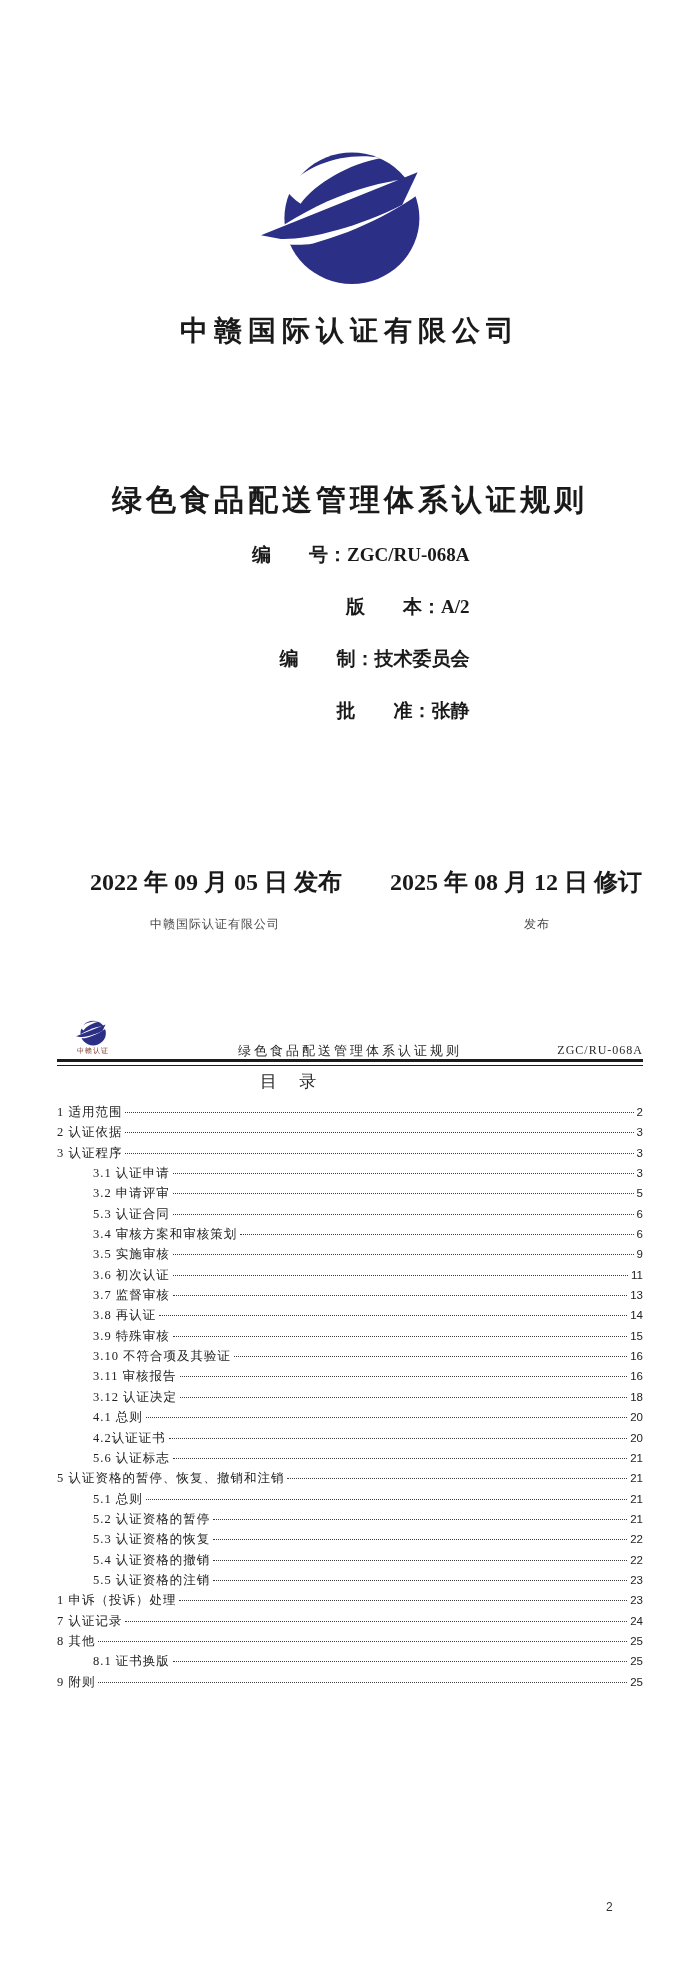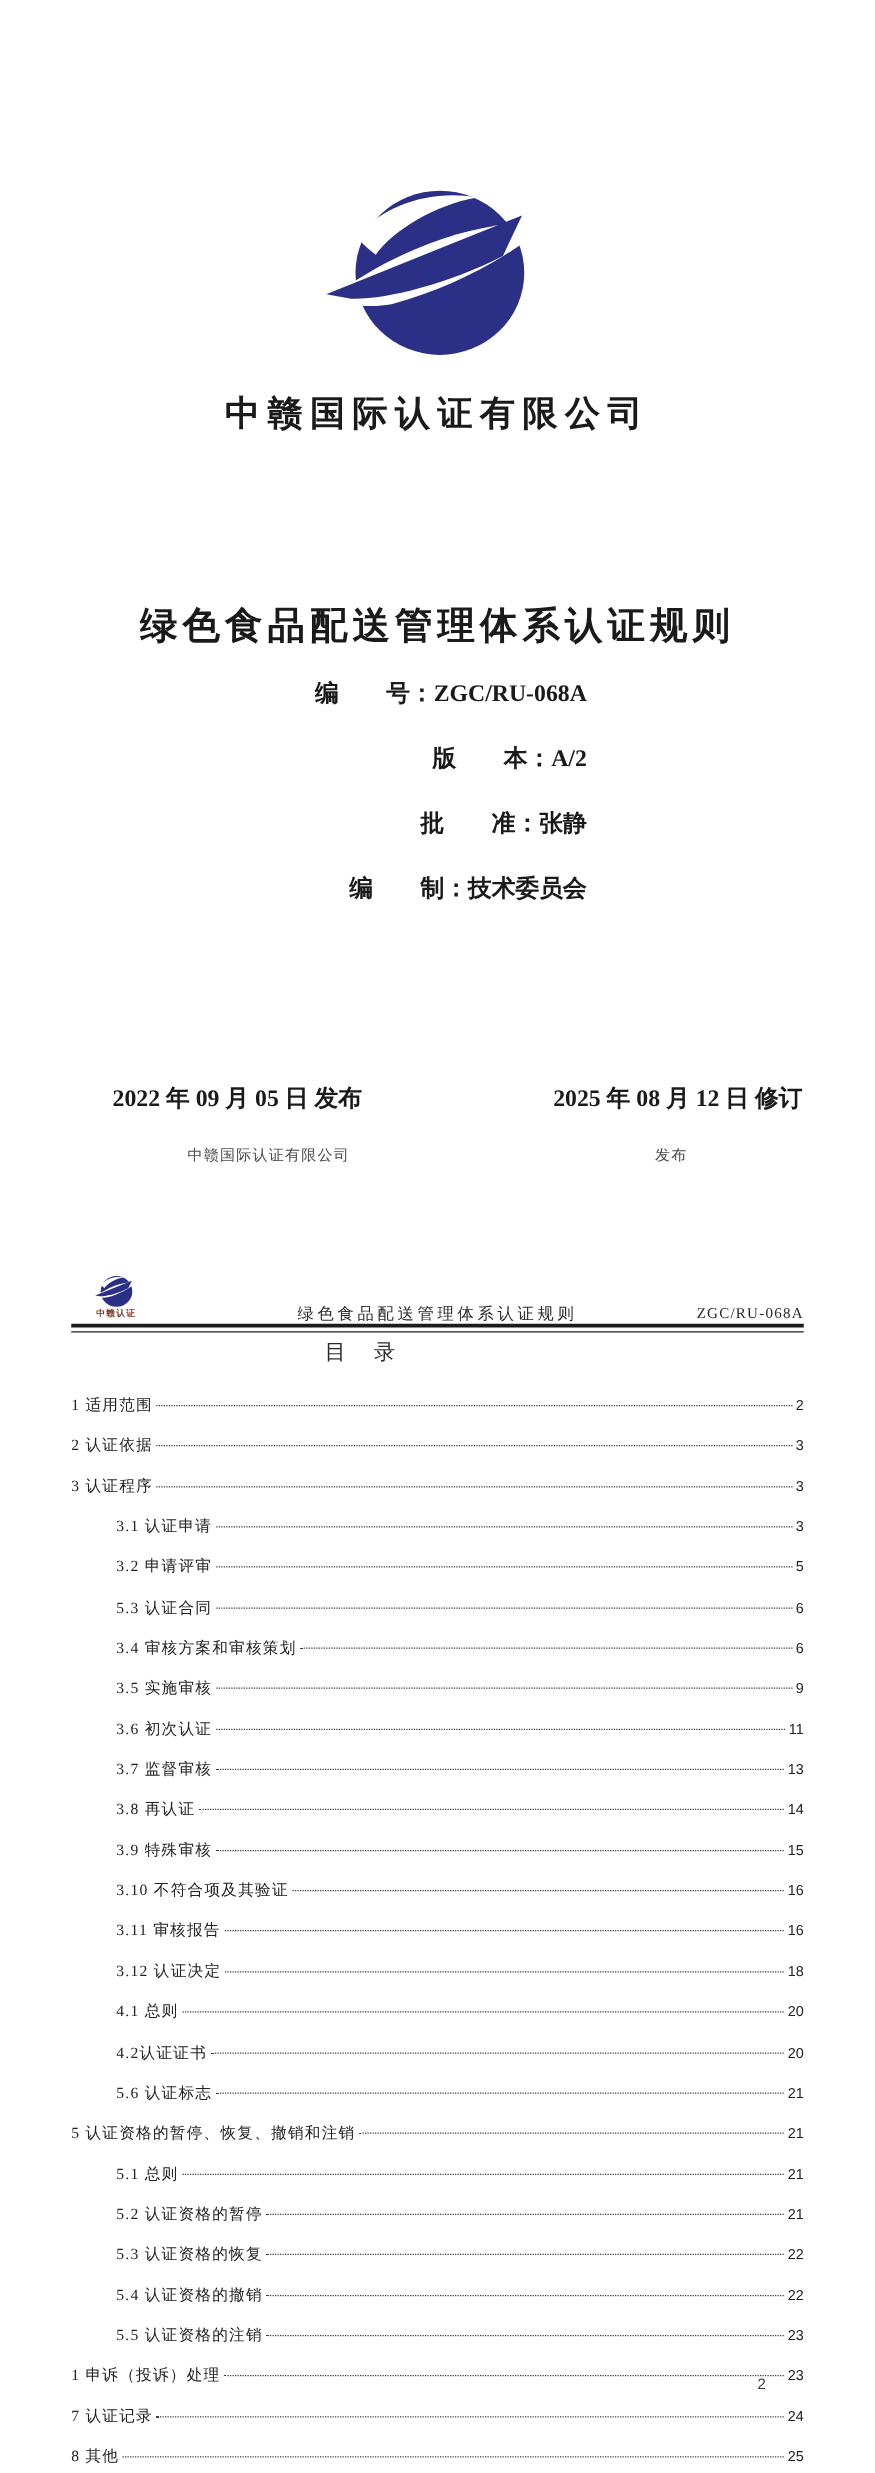--- a/index.html
+++ b/index.html
@@ -20,51 +20,51 @@
     position:absolute; left:0; top:480px; width:700px; text-align:center;
     font-size:30px; font-weight:bold; letter-spacing:4px;
   }
   .cover-fields { position:absolute; left:252px; top:542px; }
   .field-row { height:52px; font-size:19px; font-weight:bold; white-space:nowrap;text-align:right; }
   .field-label { display:inline-block; }
   .field-value { display:inline-block; }
   .date-line {
     position:absolute; left:90px; right:58px; top:866px;
     display:flex; justify-content:space-between;
-    font-size:19px; font-weight:bold; white-space:nowrap;
+    font-size:24px; font-weight:bold; white-space:nowrap;
   }
   .cover-footer {
     position:absolute; left:150px; right:150px; top:916px;
     display:flex; justify-content:space-between;
     font-size:12px; color:#4a4a4a; letter-spacing:1px;
   }
 
   
   .p2-logo { position:absolute; left:74px; top:1020px; width:38px; text-align:center; }
   .p2-logo svg { width:34px; height:27px; display:block; margin:0 auto; }
-  .p2-logo-caption { font-size:7px; font-weight:bold; color:#7d3327; letter-spacing:1px; line-height:8px; }
+  .p2-logo-caption { font-size:7px; font-weight:normal; color:#7d3327; letter-spacing:1px; line-height:8px; }
   .p2-header-title {
     position:absolute; left:0; top:1042px; width:700px; text-align:center;
     font-size:13px; letter-spacing:3px; color:#2a2a2a;
   }
   .p2-header-code {
     position:absolute; right:57px; top:1043px; font-size:12px; color:#2a2a2a; letter-spacing:1px;
   }
   .p2-rule {
     position:absolute; left:57px; right:57px; top:1059px; height:7px;
     border-top:3px solid #1c1c1c; border-bottom:1px solid #1c1c1c;
   }
   .toc-title {
     position:absolute; left:0; top:1070px; width:576px; text-align:center;
     font-size:17px; color:#2a2a2a; letter-spacing:9px; text-indent:9px;
   }
 
   
   .toc { position:absolute; left:57px; right:57px; top:1104px; }
-  .toc-row { display:flex; align-items:baseline; height:20.35px; font-size:12.5px; color:#222;margin-top:12px; }
+  .toc-row { display:flex; align-items:baseline; height:20.35px; font-size:12.5px; color:#222; }
   .toc-row.lvl1 { padding-left:36px; }
   .toc-label { white-space:nowrap; letter-spacing:1px; }
   .toc-leader { flex:1; margin:0 3px; border-bottom:1.6px dotted #3c3c3c; transform:translateY(-3px); min-width:12px; }
   .toc-page { white-space:nowrap; font-family:"Liberation Sans","DejaVu Sans",sans-serif; font-size:11.5px; }
 
   .page-number { position:absolute; left:606px; top:1900px; font-size:12px; color:#333;
     font-family:"Liberation Sans","DejaVu Sans",sans-serif; }
 </style>
 </head>
 <body>
@@ -79,22 +79,22 @@
   </svg>
 </div>
 
 <div class="company-name">中赣国际认证有限公司</div>
 
 <div class="doc-title">绿色食品配送管理体系认证规则</div>
 
 <div class="cover-fields">
     <div class="field-row"><span class="field-label">编　　号：</span><span class="field-value">ZGC/RU-068A</span></div>
     <div class="field-row"><span class="field-label">版　　本：</span><span class="field-value">A/2</span></div>
+    <div class="field-row"><span class="field-label">编　　制：</span><span class="field-value">技术委员会</span></div>
     <div class="field-row"><span class="field-label">批　　准：</span><span class="field-value">张静</span></div>
-    <div class="field-row"><span class="field-label">编　　制：</span><span class="field-value">技术委员会</span></div>
   </div>
 
 <div class="date-line">
   <span>2022 年 09 月 05 日 发布</span>
   <span>2025 年 08 月 12 日 修订</span>
 </div>
 
 <div class="cover-footer">
   <span>中赣国际认证有限公司</span>
   <span>发布</span>

